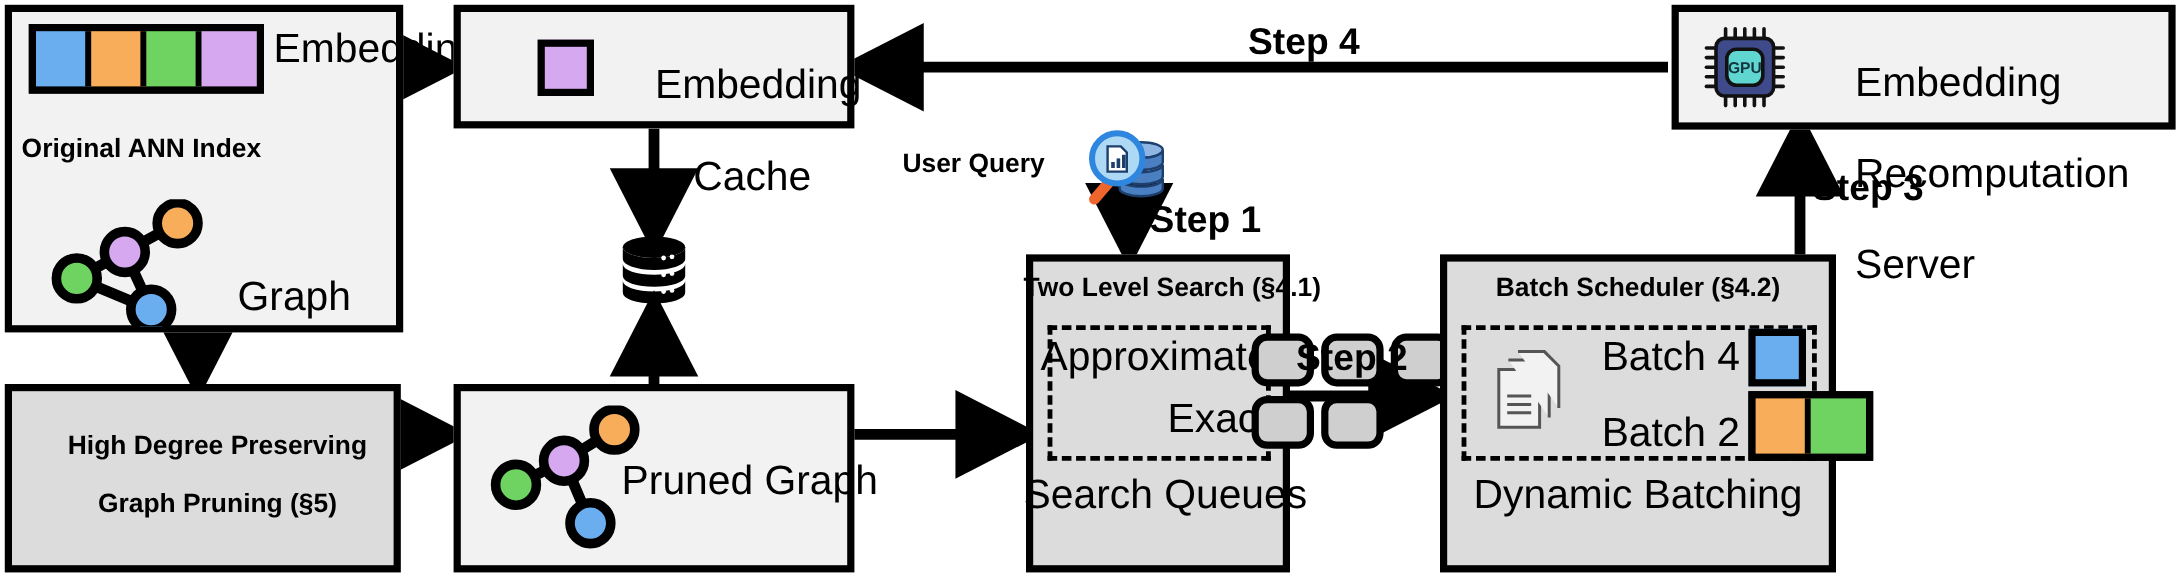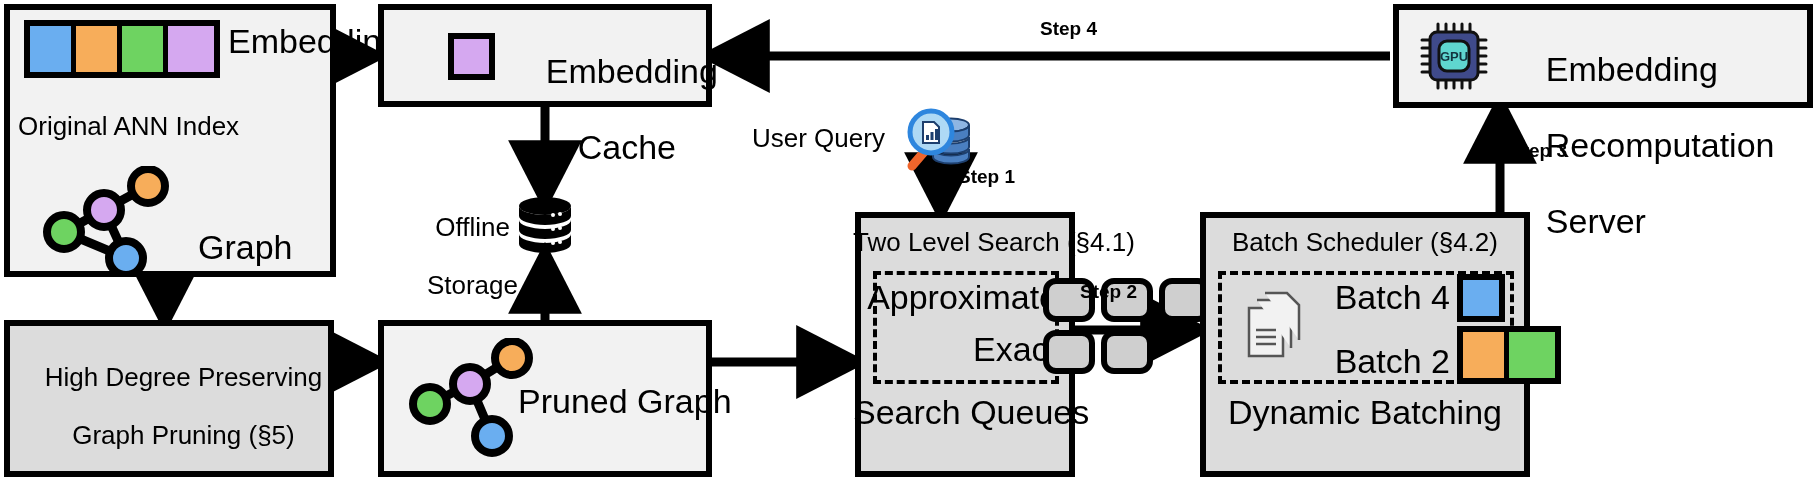--- a/index.html
+++ b/index.html
@@ -36,22 +36,22 @@
   }
 
   
   .lbl {
     position: absolute;
     color: #000000;
     white-space: pre;
     line-height: 1.12;
   }
   .t-title   { font-size: 34px; }
-  .t-bold    { font-size: 26px; font-weight: normal; }
-  .t-step    { font-size: 19px; font-weight: bold; }
+  .t-bold    { font-size: 22px; font-weight: bold; }
+  .t-step    { font-size: 31px; font-weight: bold; }
   .center    { text-align: center; }
   .right     { text-align: right; }
 
   
   .chipstrip {
     position: absolute;
     display: flex;
     border: 6px solid #000000;
     box-sizing: border-box;
     background: #000;
@@ -161,24 +161,20 @@
   <div class="box" style="left:378px; top:4px; width:334px; height:103px;">
   </div>
 
   <div class="sqchip" style="left:448px; top:33px; width:47px; height:47px; background:#d5a8f0;"></div>
 
   <div class="lbl t-title center" style="left:508px; top:14px; width:200px;">
     <span>Embedding</span><br>
     <span>Cache</span>
   </div>
 
-  <div class="lbl t-bold right" style="left:398px; top:184px; width:112px;">
-    <span>Offline</span><br>
-    <span>Storage</span>
-  </div>
 
   <svg class="icowrap" style="left:518px; top:196px;" width="54" height="62" viewBox="0 0 54 62">
     <g fill="#000">
       <ellipse cx="27" cy="10" rx="26" ry="9"></ellipse>
       <path d="M1,10 L1,20 A26,9 0 0 0 53,20 L53,10 A26,9 0 0 1 1,10 Z"></path>
       <path d="M1,24 L1,34 A26,9 0 0 0 53,34 L53,24 A26,9 0 0 1 1,24 Z"></path>
       <path d="M1,38 L1,48 A26,9 0 0 0 53,48 L53,38 A26,9 0 0 1 1,38 Z"></path>
     </g>
     <g fill="#fff">
       <circle cx="42" cy="18" r="2"></circle>

